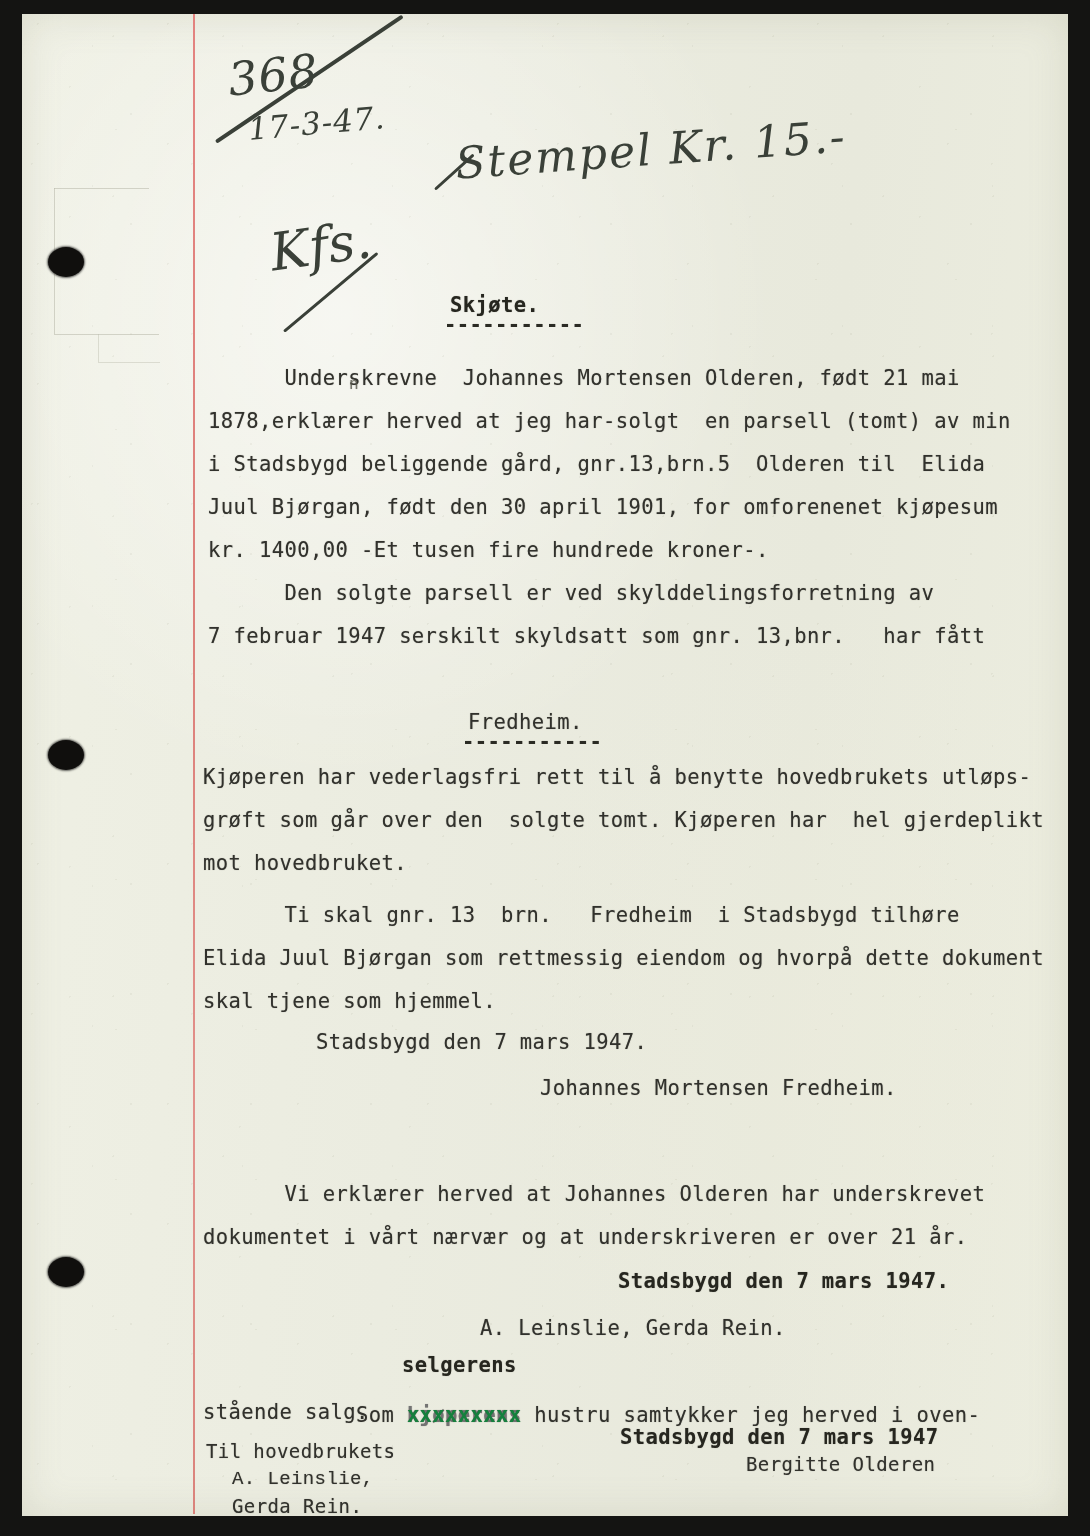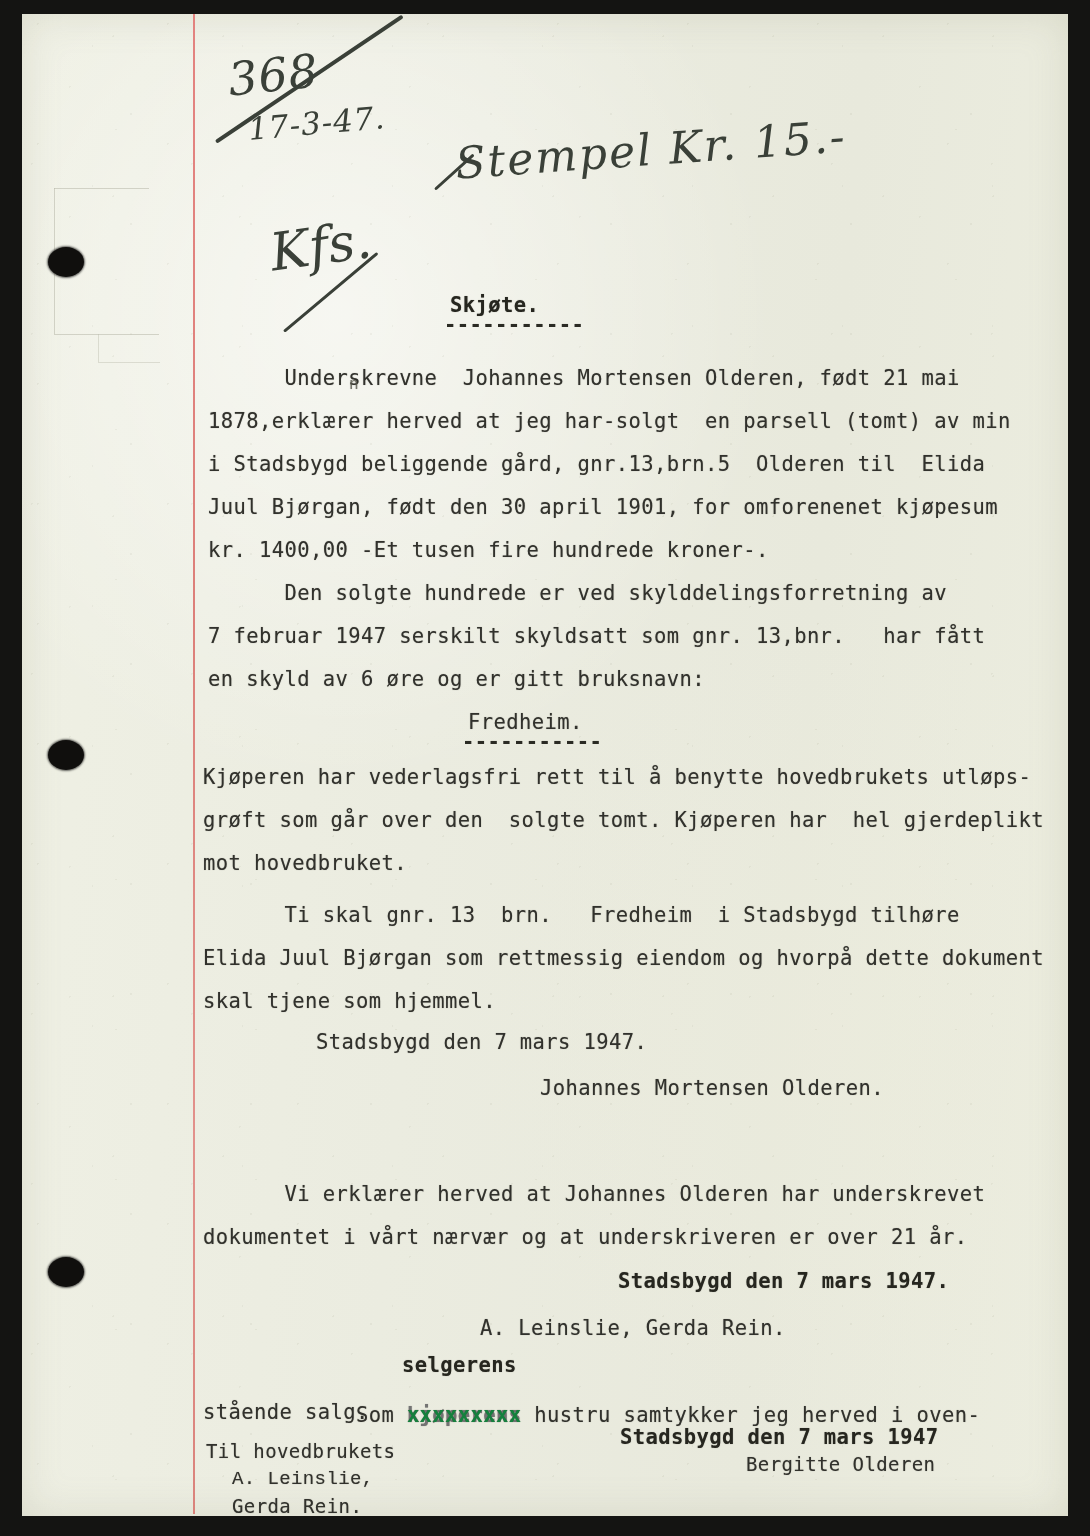--- a/index.html
+++ b/index.html
@@ -147,38 +147,37 @@
     <div class="ln b" style="left:450px;top:293px;">Skjøte.</div>
     <div class="dash" style="left:444px;top:313px;">-----------</div>
 
     <div class="ln" style="left:208px;top:366px;">      Underskrevne  Johannes Mortensen Olderen, født 21 mai</div>
     <div class="ln faint" style="left:349px;top:374px;font-size:16px;">n</div>
     <div class="ln" style="left:208px;top:409px;">1878,erklærer herved at jeg har-solgt  en parsell (tomt) av min</div>
     <div class="ln" style="left:208px;top:452px;">i Stadsbygd beliggende gård, gnr.13,brn.5  Olderen til  Elida</div>
     <div class="ln" style="left:208px;top:495px;">Juul Bjørgan, født den 30 april 1901, for omforenenet kjøpesum</div>
     <div class="ln" style="left:208px;top:538px;">kr. 1400,00 -Et tusen fire hundrede kroner-.</div>
 
-    <div class="ln" style="left:208px;top:581px;">      Den solgte hundrede er ved skylddelingsforretning av</div>
+    <div class="ln" style="left:208px;top:581px;">      Den solgte parsell er ved skylddelingsforretning av</div>
     <div class="ln" style="left:208px;top:624px;">7 februar 1947 serskilt skyldsatt som gnr. 13,bnr.   har fått</div>
-    <div class="ln" style="left:208px;top:667px;">en skyld av 6 øre og er gitt bruksnavn:</div>
 
     <div class="ln" style="left:468px;top:710px;">Fredheim.</div>
     <div class="dash" style="left:462px;top:730px;">-----------</div>
 
     <div class="ln" style="left:203px;top:765px;">Kjøperen har vederlagsfri rett til å benytte hovedbrukets utløps-</div>
     <div class="ln" style="left:203px;top:808px;">grøft som går over den  solgte tomt. Kjøperen har  hel gjerdeplikt</div>
     <div class="ln" style="left:203px;top:851px;">mot hovedbruket.</div>
 
     <div class="ln" style="left:208px;top:903px;">      Ti skal gnr. 13  brn.   Fredheim  i Stadsbygd tilhøre</div>
     <div class="ln" style="left:203px;top:989px;">skal tjene som hjemmel.</div>
     <div class="ln" style="left:203px;top:946px;">Elida Juul Bjørgan som rettmessig eiendom og hvorpå dette dokument</div>
 
     <div class="ln" style="left:316px;top:1030px;">Stadsbygd den 7 mars 1947.</div>
 
-    <div class="ln" style="left:540px;top:1076px;">Johannes Mortensen Olderen.</div>
+    <div class="ln" style="left:540px;top:1076px;">Johannes Mortensen Fredheim.</div>
 
     <div class="ln" style="left:208px;top:1182px;">      Vi erklærer herved at Johannes Olderen har underskrevet</div>
     <div class="ln" style="left:203px;top:1225px;">dokumentet i vårt nærvær og at underskriveren er over 21 år.</div>
 
     <div class="ln b" style="left:618px;top:1269px;">Stadsbygd den 7 mars 1947.</div>
 
     <div class="ln" style="left:480px;top:1316px;">A. Leinslie, Gerda Rein.</div>
 
     <div class="ln b" style="left:402px;top:1353px;">selgerens</div>
 

